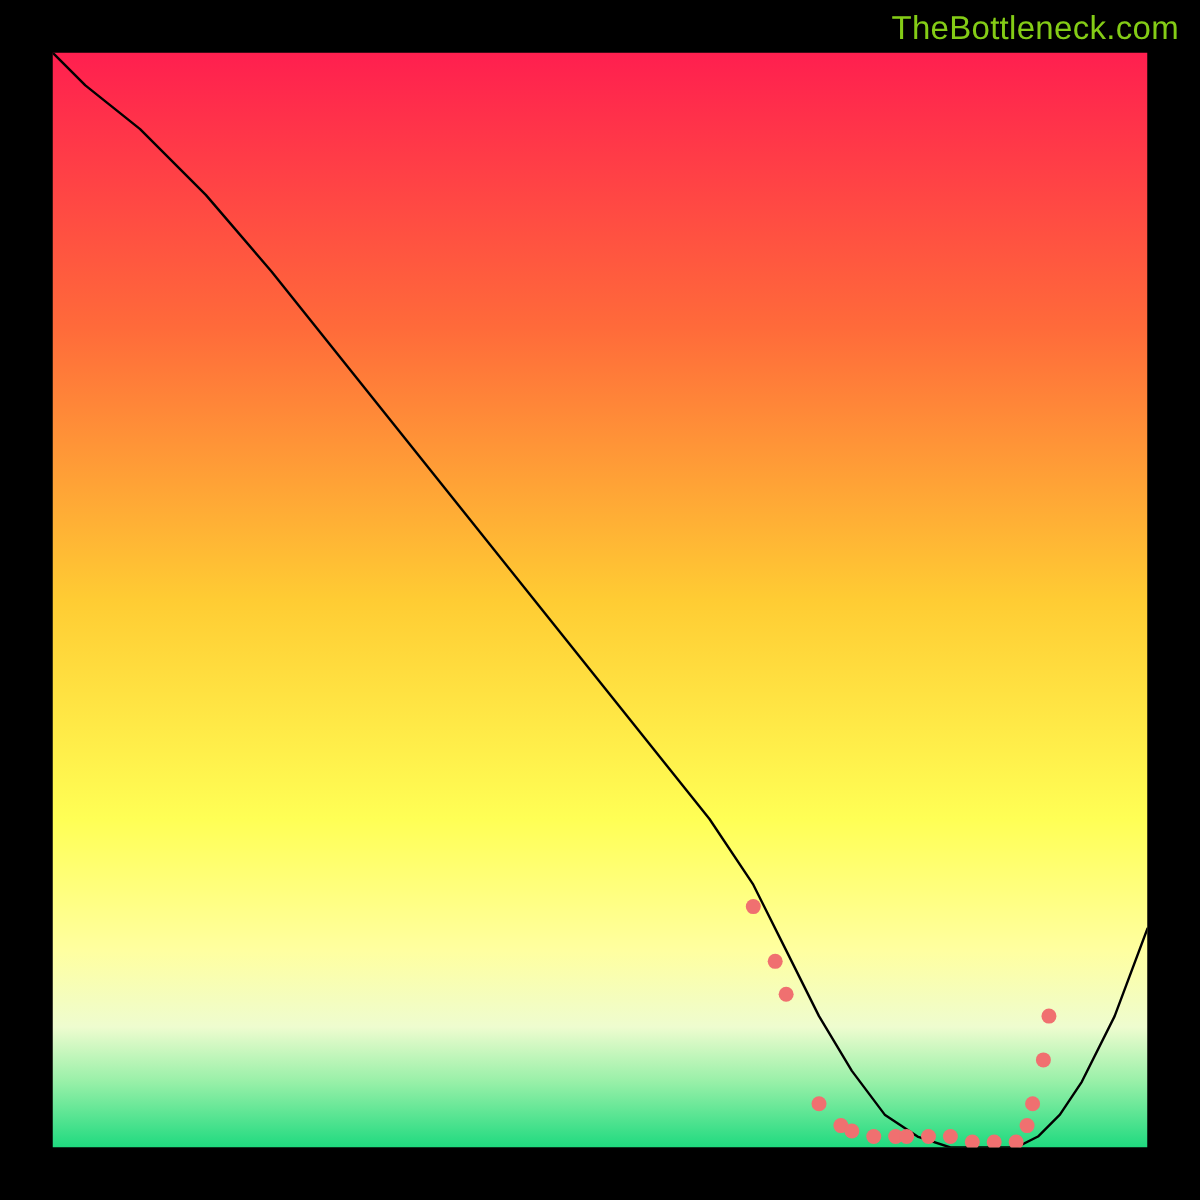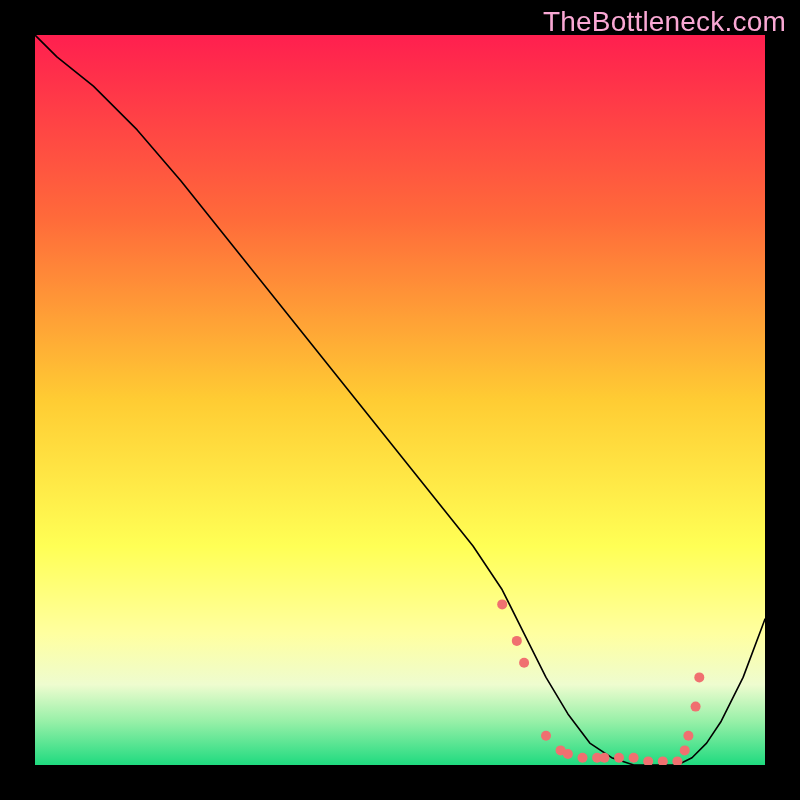--- a/index.html
+++ b/index.html
@@ -13,22 +13,22 @@
   .frame {
     position: relative;
     width: 800px;
     height: 800px;
     background: #000;
   }
   .watermark {
     position: absolute;
     top: 6px;
     right: 14px;
-    color: #f9a8d4;
-    font-size: 28px;
+    color: #84cc16;
+    font-size: 22px;
     font-weight: 500;
     letter-spacing: 0.2px;
   }
   .plot {
     position: absolute;
     left: 35px;
     top: 35px;
     width: 730px;
     height: 730px;
   }

